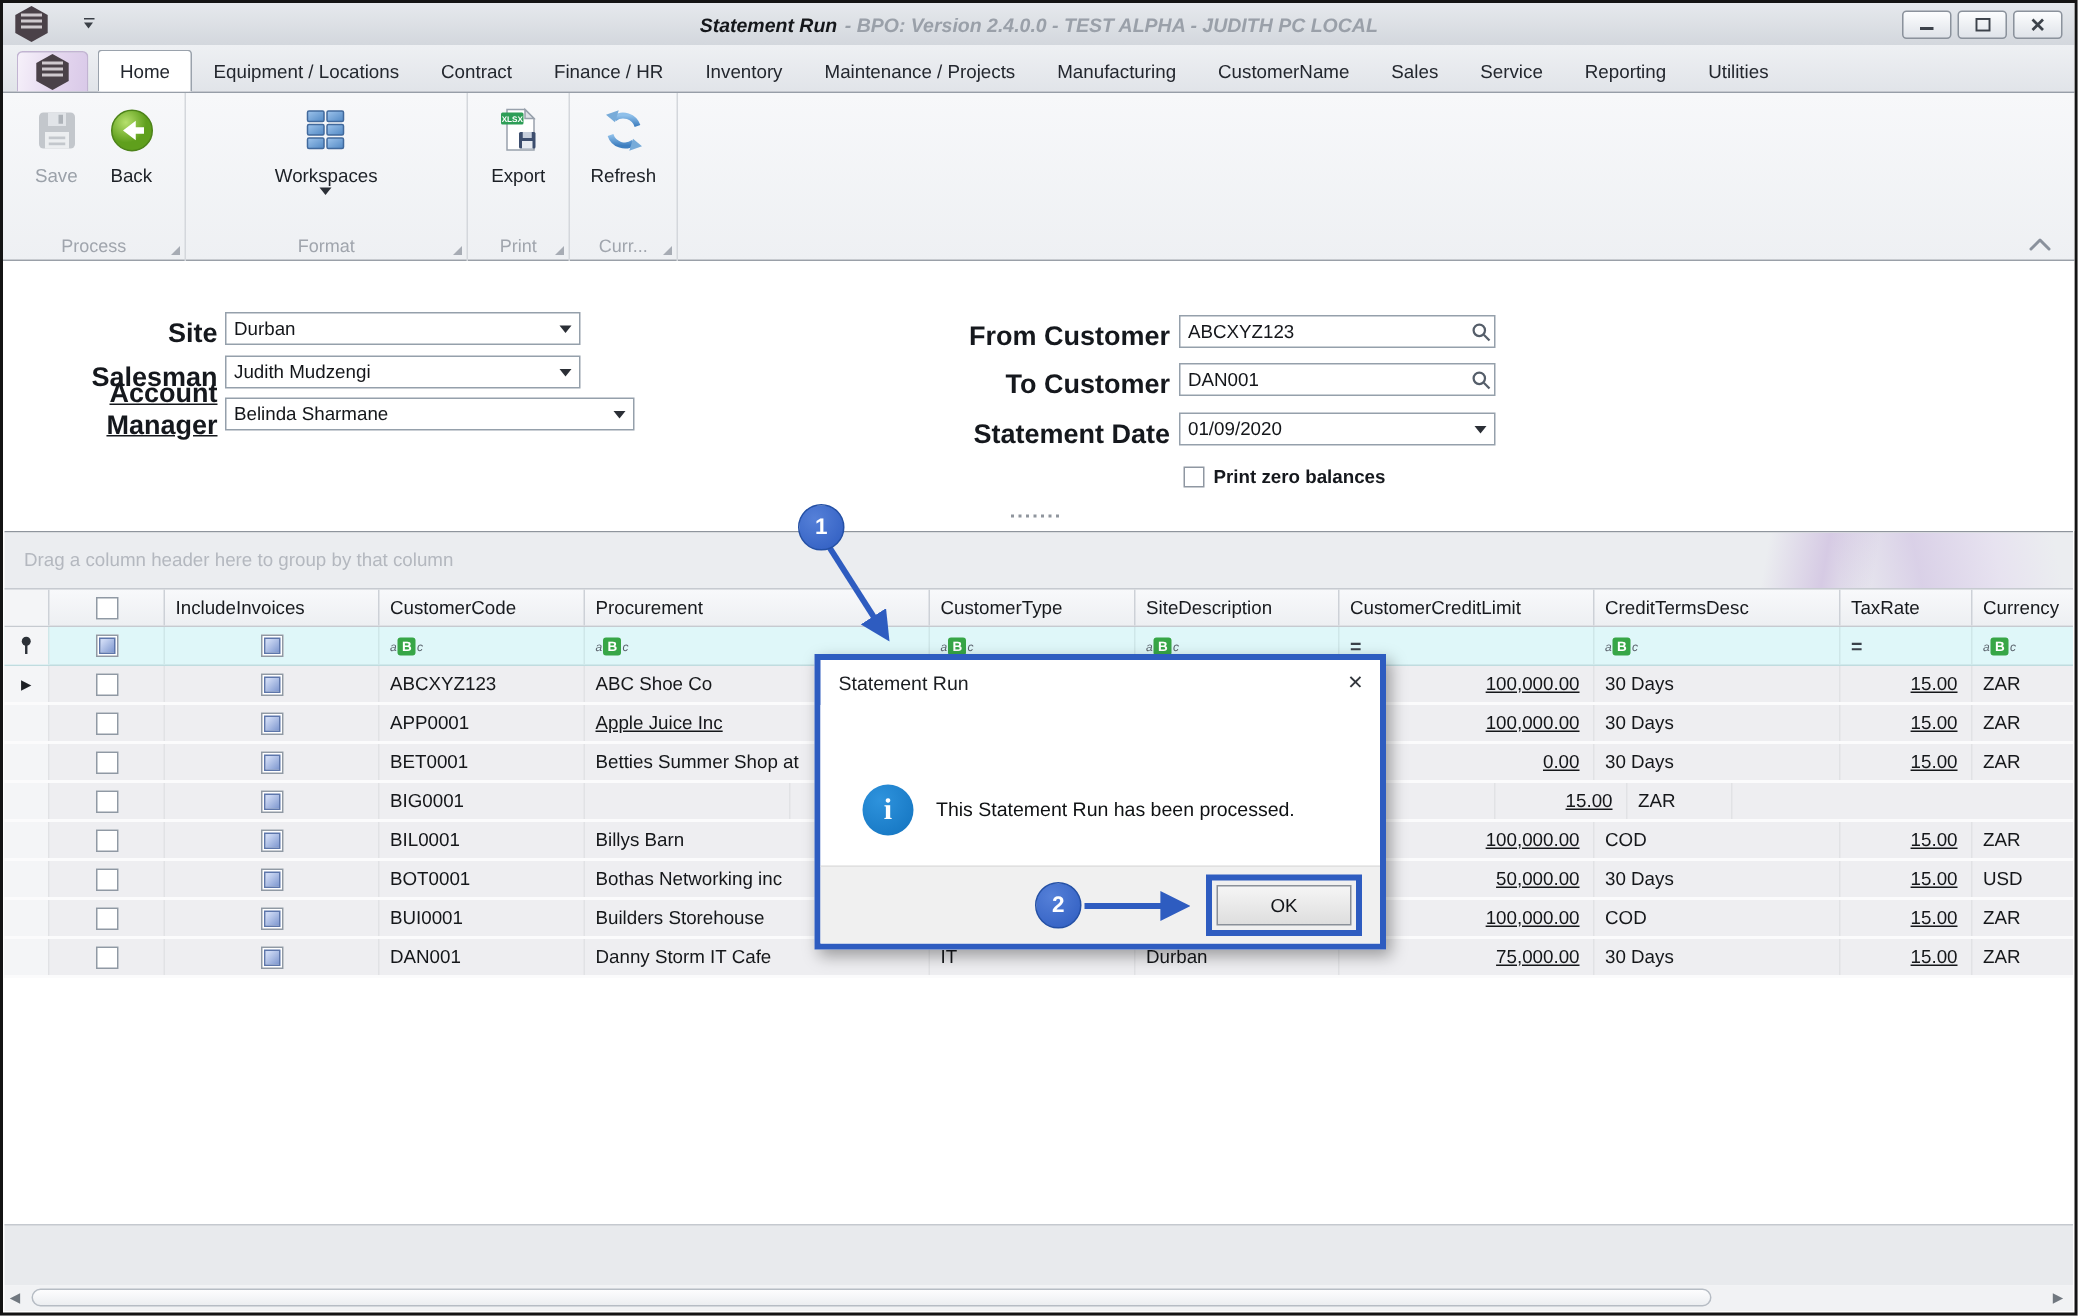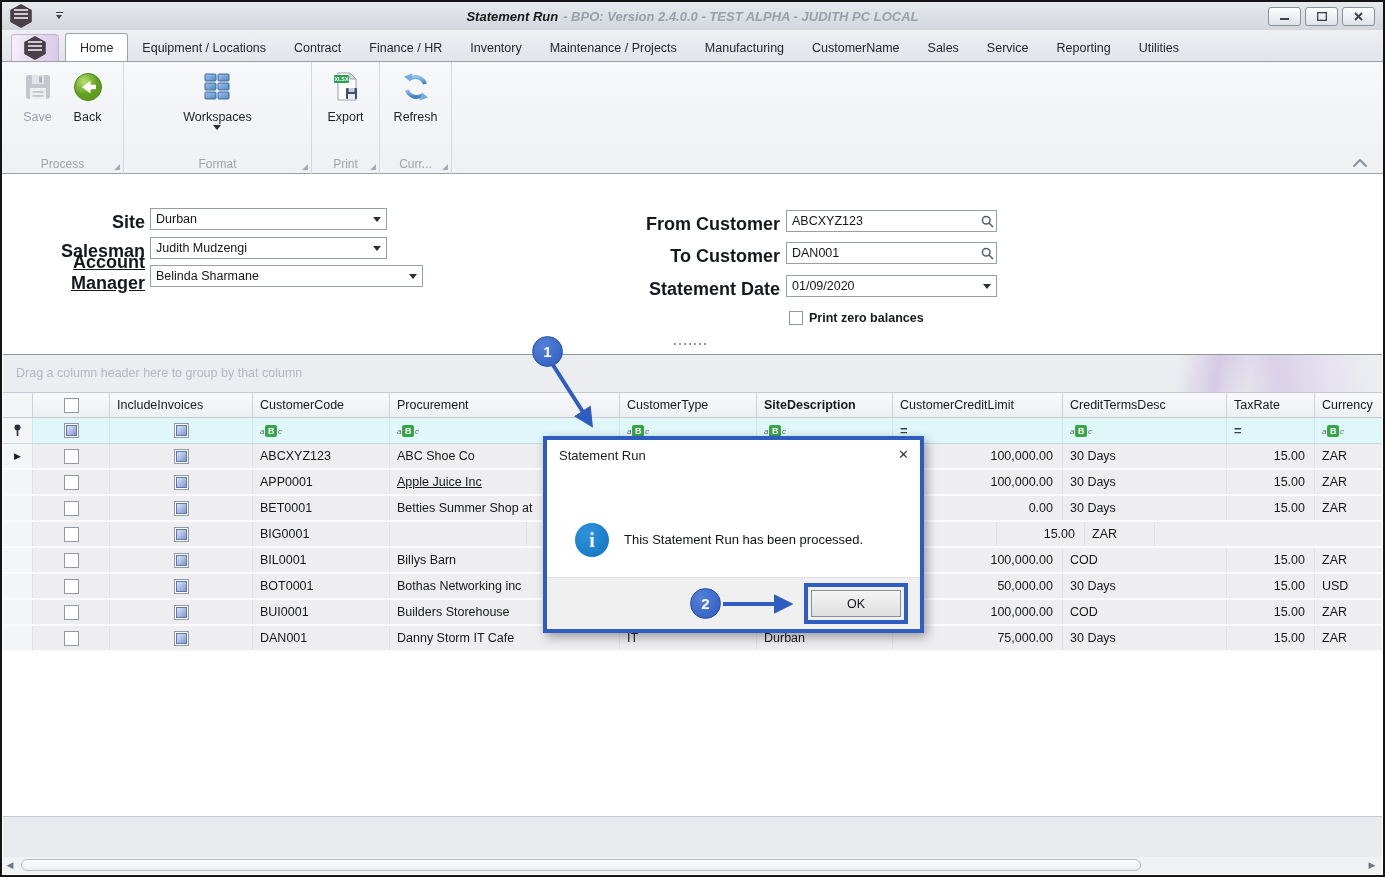--- a/index.html
+++ b/index.html
@@ -80,21 +80,21 @@
   .gcell{flex:0 0 auto;overflow:hidden;white-space:nowrap;display:flex;align-items:center;padding-left:7px;}
   .hdr-row{height:25px;background:linear-gradient(#f8f9fb,#edeff2);border-bottom:1px solid #c6cad0;}
   .hdr-row .gcell{border-right:1px solid #cdd1d7;color:#17191d;}
   .filt-row{height:26px;background:#dff7f9;border-bottom:1px solid #c0dcdf;}
   .filt-row .gcell{border-right:1px solid #cfe7e9;}
   .gind{flex:0 0 30px;background:#f4f5f7;border-right:1px solid #cdd1d7;justify-content:center;padding-left:0;}
   .filt-row .gind,.grow .gind{background:#f4f5f7;}
   .grow{height:26px;background:#eeeef1;border-bottom:2px solid #fbfbfc;}
   .grow .gcell{border-right:1px solid #e1e2e5;color:#15171a;}
   .cell-center{justify-content:center;padding-left:0;}
-  .cell-right{justify-content:flex-end;padding-right:9px;padding-left:0;}
+  .cell-right{justify-content:flex-end;padding-right:9px;padding-left:0;text-decoration:underline;}
   .cb{position:relative;display:inline-block;width:15px;height:15px;background:#fff;border:1px solid #9099a4;}
   .cb.on::after{content:'';position:absolute;inset:1px;background:linear-gradient(135deg,#cdd9f4 15%,#7e97cf);border:1px solid #5d76ab;}
   .row-arrow{color:#1c1f24;font-size:9px;}
   .abc{display:inline-flex;align-items:flex-end;gap:1px;font-size:8px;color:#5c646e;line-height:10px;}
   .abc b{display:inline-block;background:#37a647;color:#fff;font-size:9px;line-height:12px;padding:0 2.5px;border-radius:2px;font-weight:bold;}
   .eqi{color:#3a414a;font-weight:bold;font-size:13px;}
   .gray-strip{position:absolute;left:0;right:0;bottom:17px;height:41px;background:#e8eaed;border-top:1px solid #c5c9cf;}
   .hscroll{position:absolute;left:0;right:0;bottom:0;height:17px;background:#f1f2f4;display:flex;align-items:center;}
   .hs-arrow{width:14px;text-align:center;color:#70777f;font-size:9px;line-height:17px;}
   .hs-thumb{position:absolute;left:18px;width:1120px;top:2px;height:12px;border:1px solid #b6bcc4;border-radius:6px;
@@ -378,21 +378,21 @@
     </div>
     <div class="hdr-row">
         <div class="gcell gind"></div>
         <div class="gcell cell-center" style="width: 77px;">
           <span class="cb"></span>
         </div>
         <div class="gcell" style="width: 143px;">IncludeInvoices</div>
         <div class="gcell" style="width: 137px;">CustomerCode</div>
         <div class="gcell" style="width: 230px;">Procurement</div>
         <div class="gcell" style="width: 137px;">CustomerType</div>
-        <div class="gcell" style="width: 136px; font-weight: bold;">SiteDescription</div>
+        <div class="gcell" style="width: 136px;">SiteDescription</div>
         <div class="gcell" style="width: 170px;">CustomerCreditLimit</div>
         <div class="gcell" style="width: 164px;">CreditTermsDesc</div>
         <div class="gcell" style="width: 88px;">TaxRate</div>
         <div class="gcell" style="width: 70px;">Currency</div>
       </div>
     <div class="filt-row">
         <div class="gcell gind">
           <svg width="9" height="13" viewBox="0 0 9 13">
             <circle cx="4.5" cy="3.5" r="3" fill="#2c3138"></circle>
             <rect x="3.7" y="6" width="1.6" height="6" fill="#2c3138"></rect>

